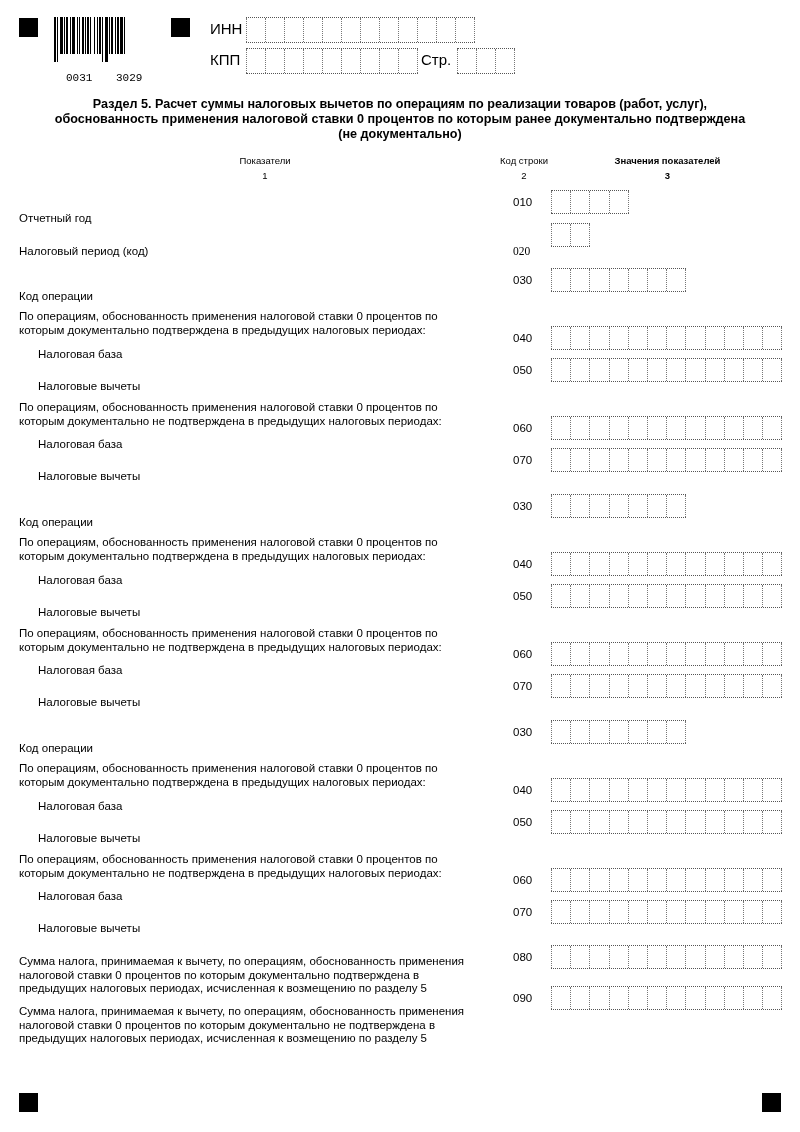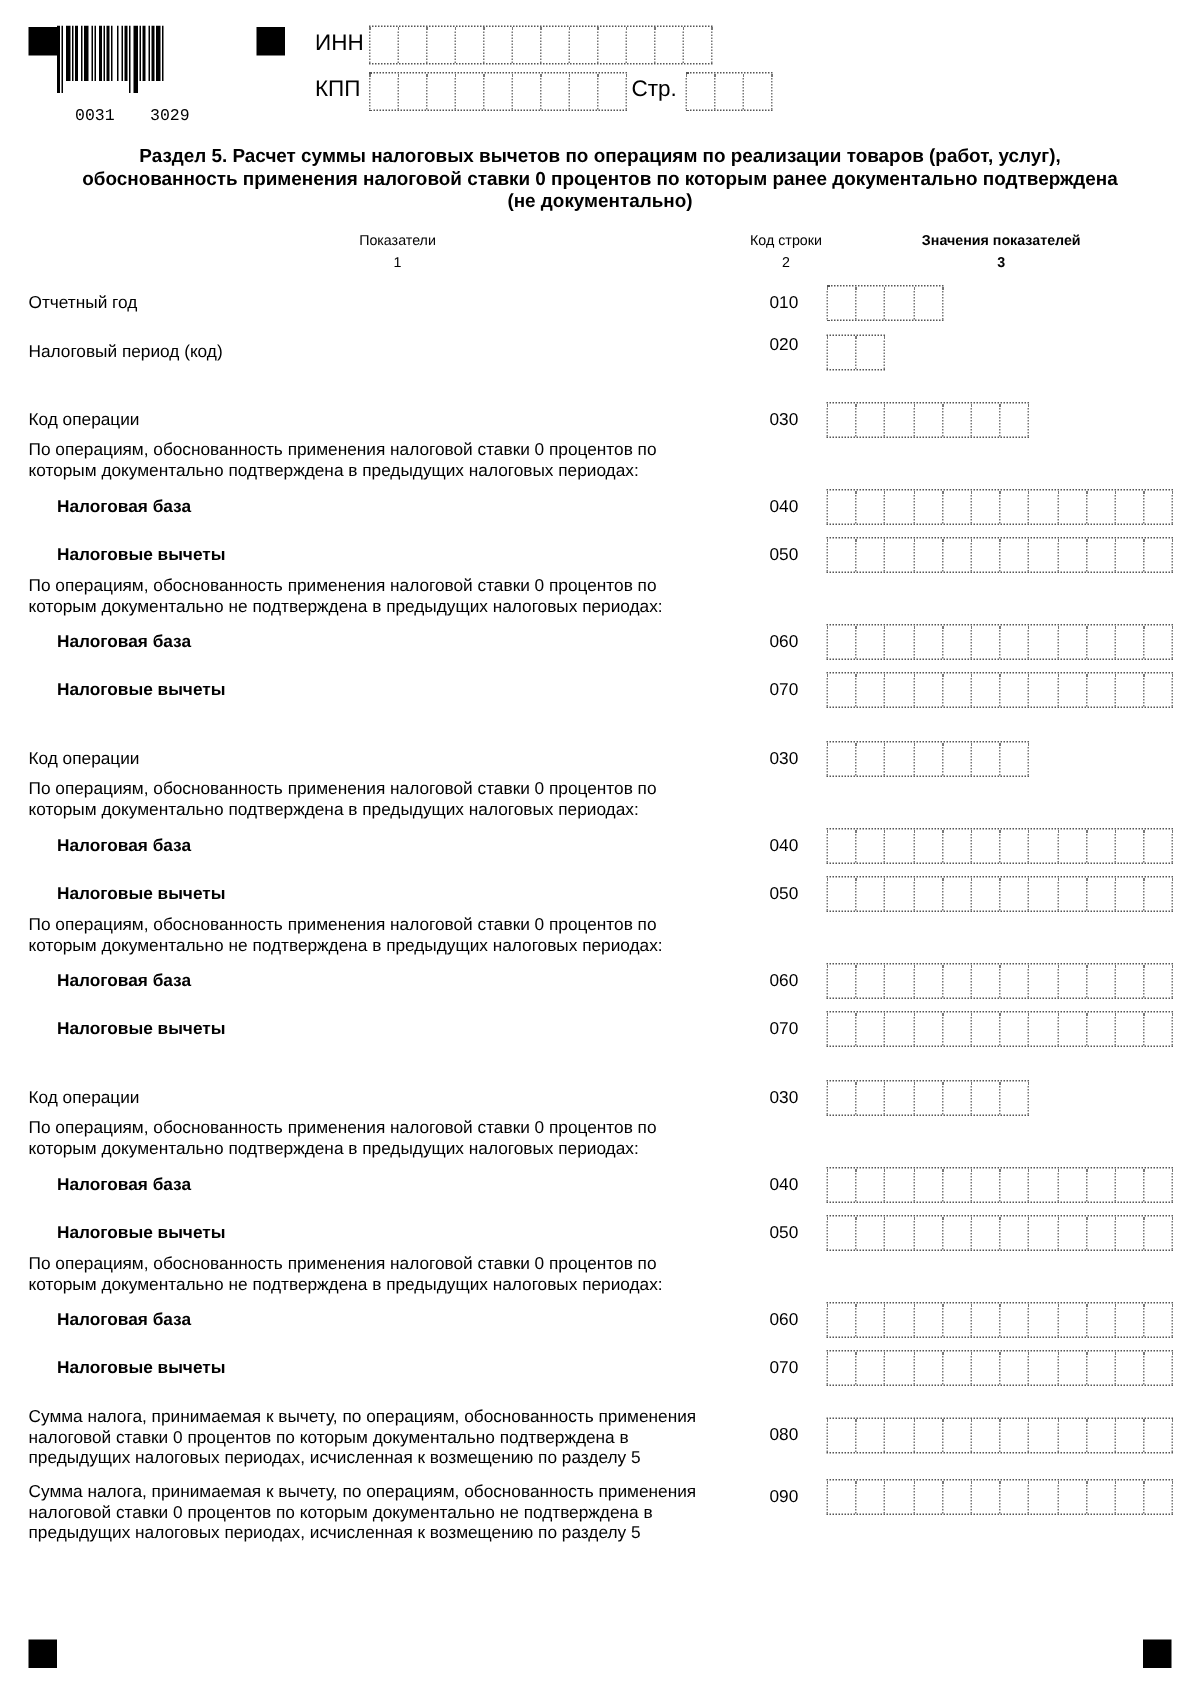--- a/index.html
+++ b/index.html
@@ -1,31 +1,31 @@
 <!DOCTYPE html>
 <html><head>
 <meta charset="utf-8">
 <style>
   html, body { margin:0; padding:0; background:#fff; }
   body { width:800px; height:1132px; position:relative; overflow:hidden;
          font-family:"Liberation Sans", sans-serif; color:#000; }
   .marker { position:absolute; width:19px; height:19px; background:#000; }
-  .barcode { position:absolute; left:38px; top:17px; width:102px; height:45px;font-family:Liberation Mono, monospace; }
+  .barcode { position:absolute; left:54px; top:17px; width:102px; height:45px;font-family:Liberation Mono, monospace; }
   .barcode svg { display:block; }
   .bc-num { position:absolute; top:55px; font-size:11px; line-height:12px; background:#fff; padding:0 2px; }
   .hdr-label { position:absolute; font-size:15px; line-height:18px; }
   .cells { position:absolute; display:flex; height:24px;
            border-top:1px dotted #555; border-bottom:1px dotted #555; }
   .cell { width:18px; height:24px; border-left:1px dotted #777; box-sizing:content-box; }
   .cell:last-child { border-right:1px dotted #777; }
   .title { position:absolute; left:20px; top:97px; width:760px; text-align:center;
            font-weight:bold; font-size:12.6px; line-height:15px; }
   .colhead { position:absolute; font-size:9.5px; line-height:12px; text-align:center; }
-  .lbl { position:absolute; left:19px; font-size:11.5px; line-height:13px; white-space:nowrap; }
-  .lbl.ind { left:38px;font-weight:bold; }
+  .lbl { position:absolute; left:19px; font-size:11.5px; line-height:13px; white-space:nowrap;margin-top:16px; }
+  .lbl.ind { left:38px; }
   .code { position:absolute; left:513px; width:24px; font-size:11.5px; line-height:13px; }
   .fcells { position:absolute; left:551px; display:flex; height:22px;
             border-top:1px dotted #555; border-bottom:1px dotted #555; }
   .fcells .cell { width:18.2px; height:22px; }
 </style>
 </head>
 <body>
 
 <div class="marker" style="left:19px;top:18px;"></div>
 <div class="marker" style="left:171px;top:18px;"></div>
@@ -121,21 +121,21 @@
 <span class="lbl" style="top:196px;">Отчетный год</span>
 <span class="code" style="top:196px;">010</span>
 <div class="fcells" style="top:190px;">
     <div class="cell"></div>
     <div class="cell"></div>
     <div class="cell"></div>
     <div class="cell"></div>
   </div>
 
 <span class="lbl" style="top:229px;">Налоговый период (код)</span>
-<span class="code" style="top:224px;">020</span>
+<span class="code" style="top:245px;font-family:Liberation Serif, serif;">020</span>
 <div class="fcells" style="top:223px;">
     <div class="cell"></div>
     <div class="cell"></div>
   </div>
 
 <div id="blocks">
     <span class="lbl" style="top: 274px;">Код операции</span>
     <span class="code" style="top: 274px;">030</span>
     <div class="fcells" style="top: 268px;">
       <div class="cell"></div>

